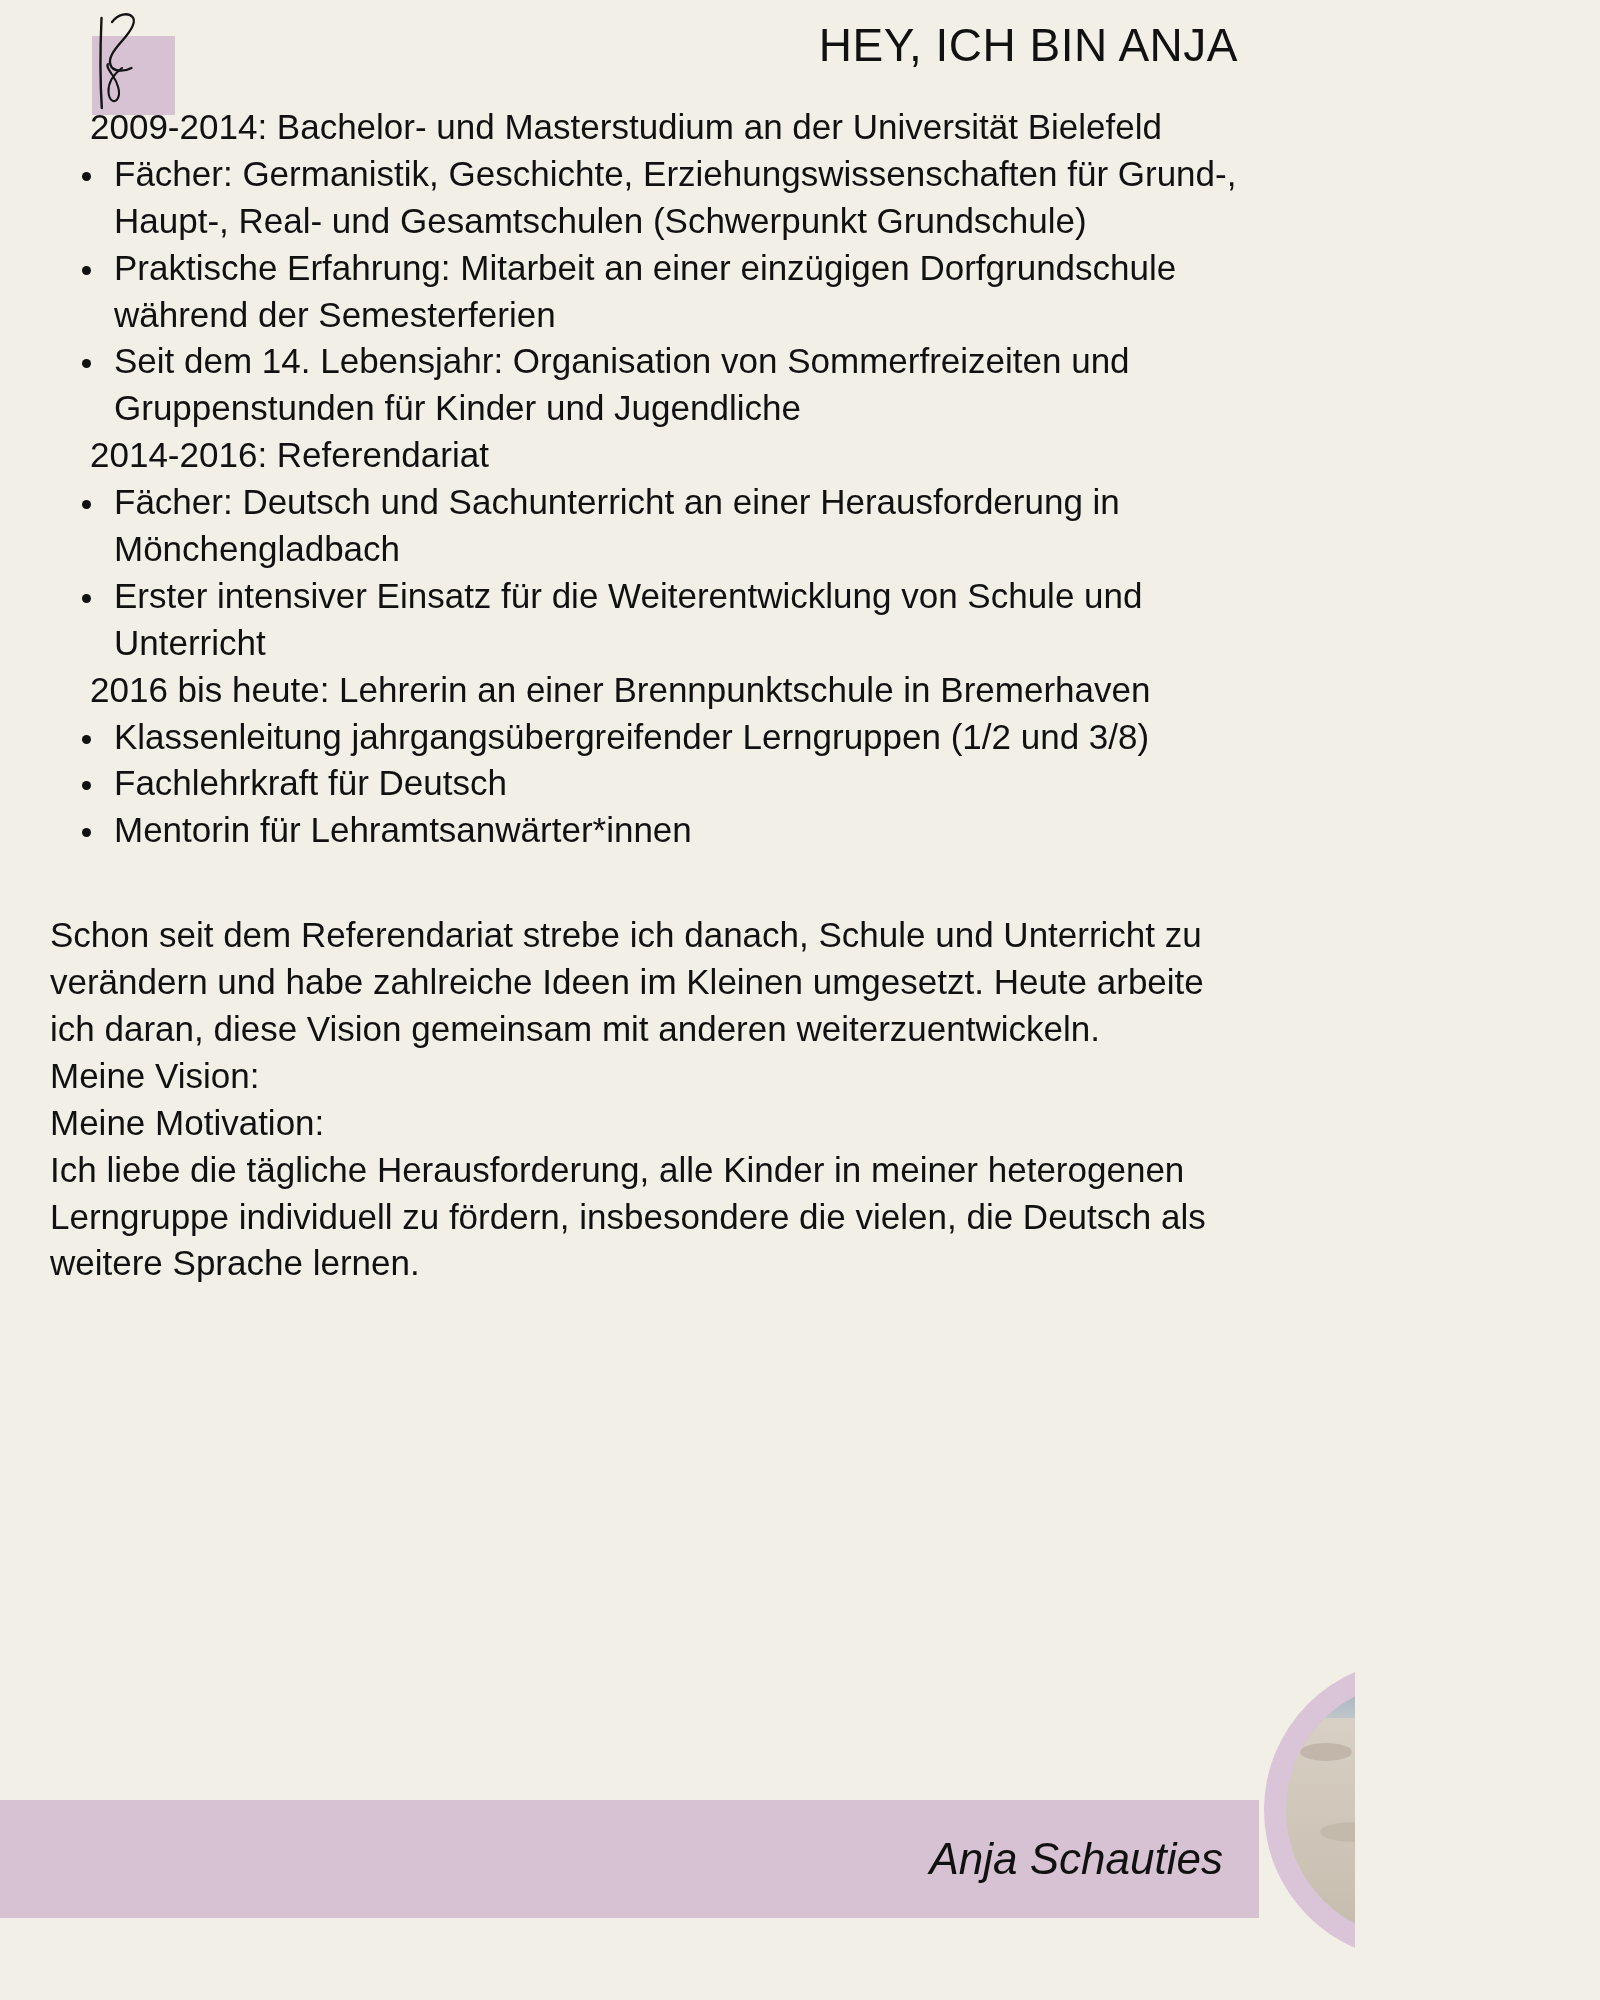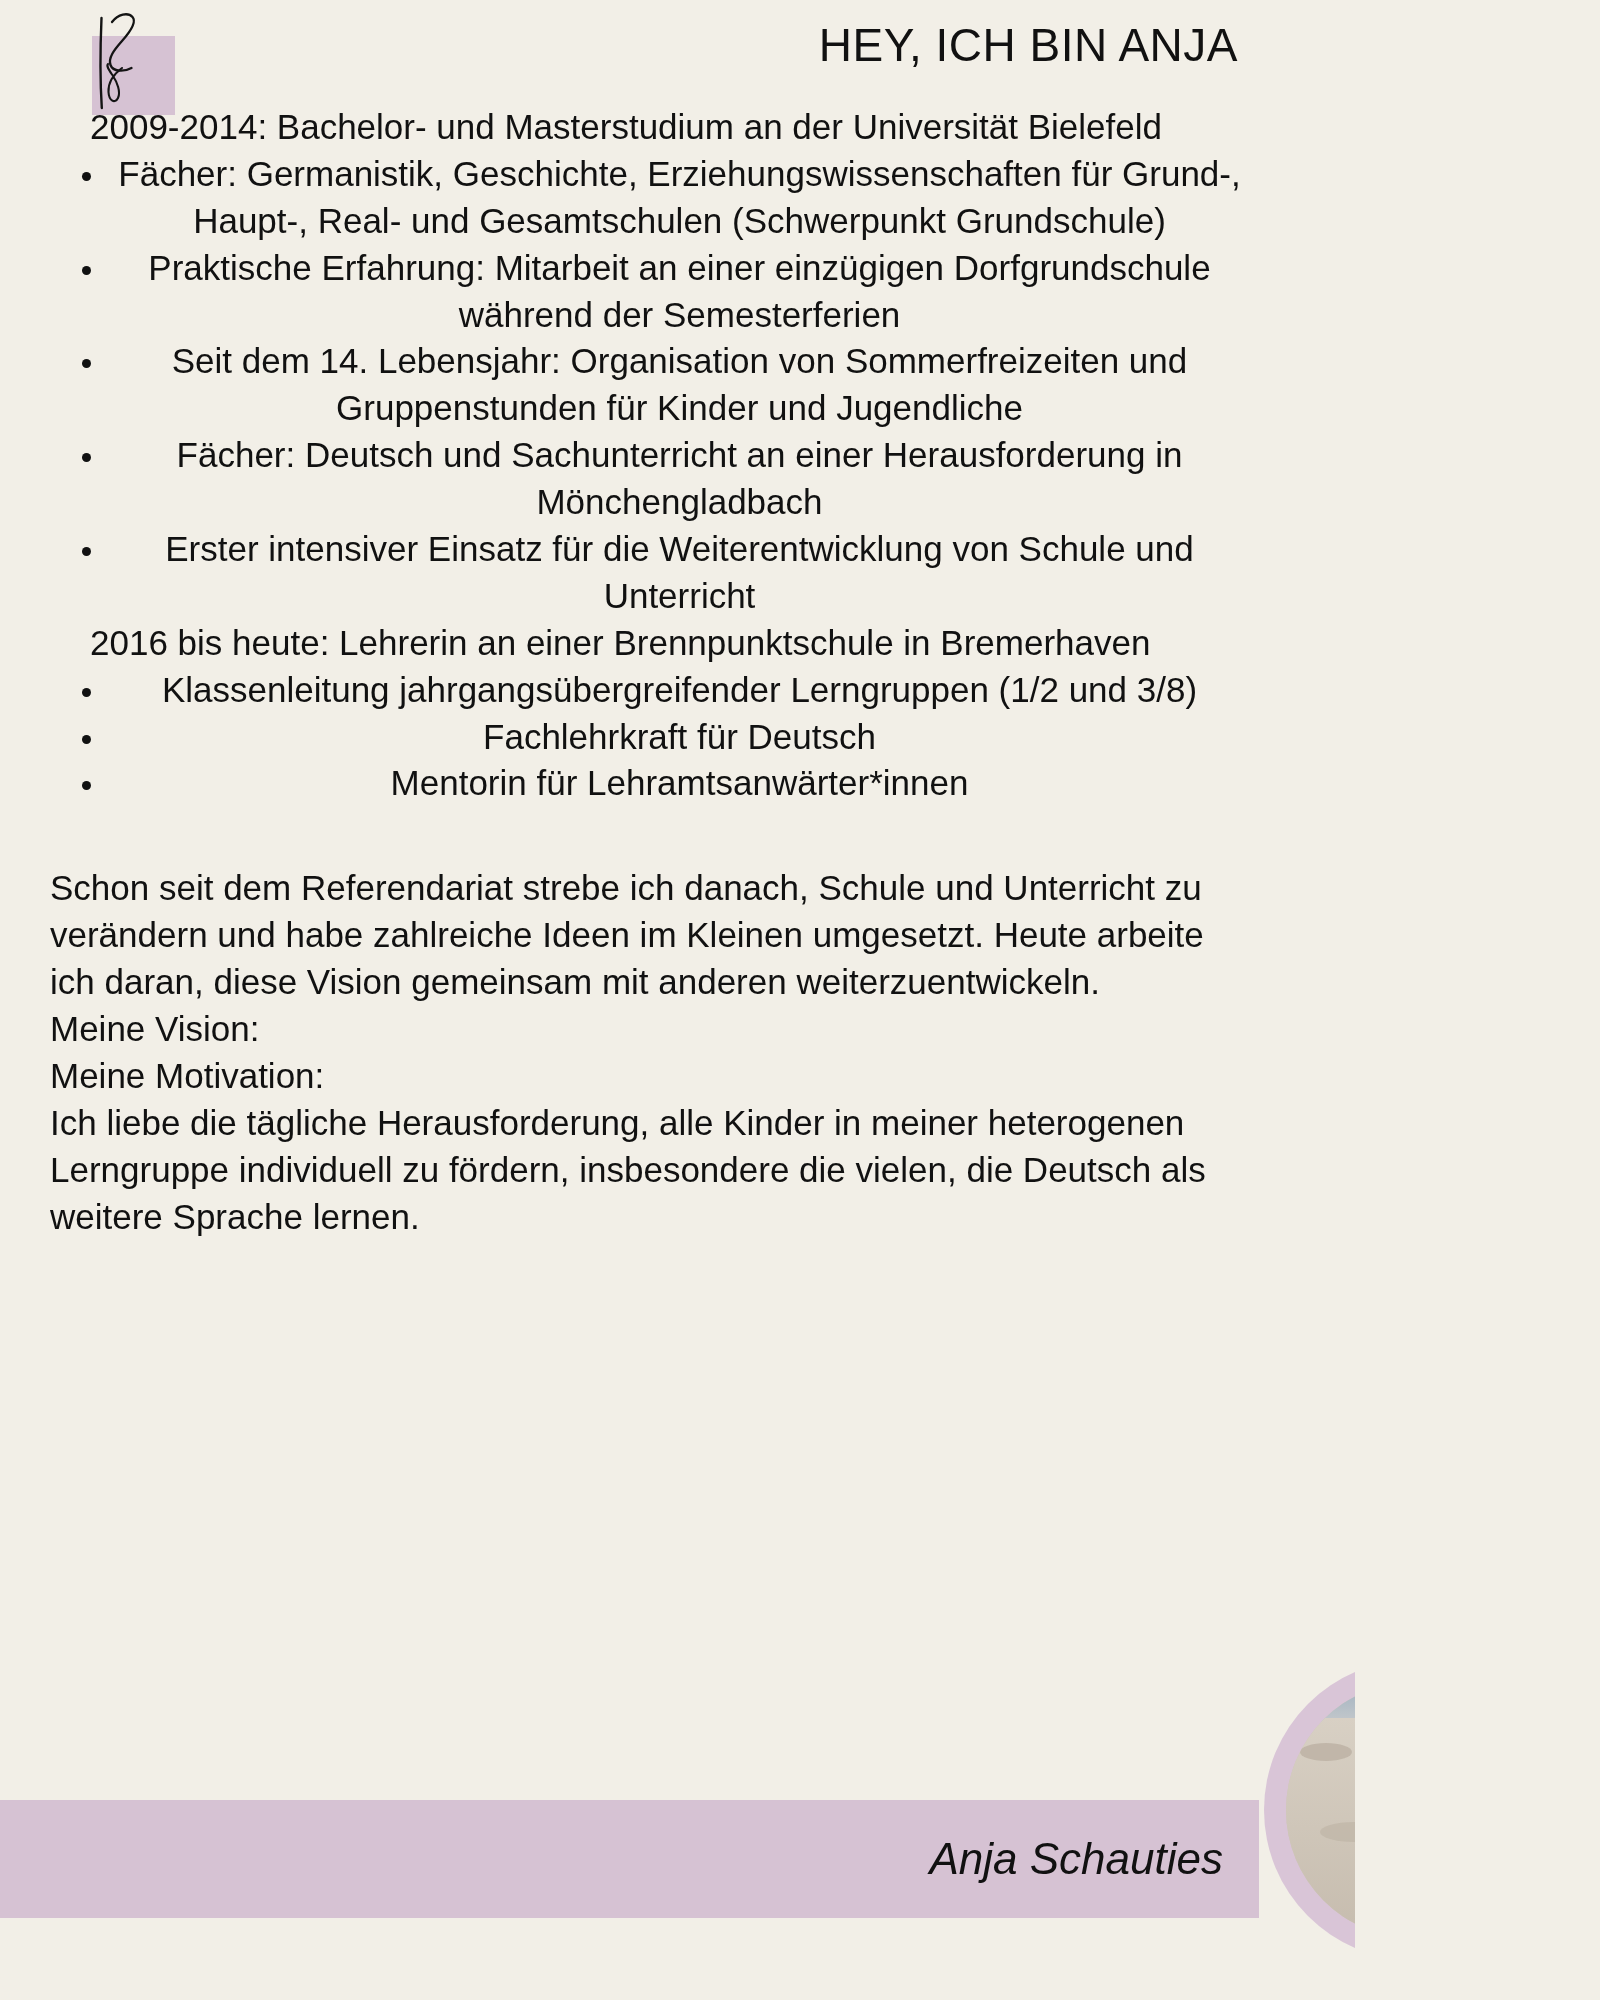--- a/index.html
+++ b/index.html
@@ -84,21 +84,20 @@
     line-height: 1.34;
     color: #111111;
     white-space: nowrap;
     margin-left: 40px;
   }
 
   ul.bullets {
     list-style: none;
     margin: 0;
     padding: 0;
-    text-align: center;
   }
   ul.bullets li {
     position: relative;
     font-size: 35px;
     line-height: 1.34;
     padding-left: 64px;
     color: #111111;
   }
   ul.bullets li::before {
     content: "";
@@ -191,20 +190,21 @@
 
   <div class="content">
 
     <div class="lead">2009-2014: Bachelor- und Masterstudium an der Universität Bielefeld</div>
     <ul class="bullets">
       <li>Fächer: Germanistik, Geschichte, Erziehungswissenschaften für Grund-, Haupt-, Real- und Gesamtschulen (Schwerpunkt Grundschule)</li>
       <li>Praktische Erfahrung: Mitarbeit an einer einzügigen Dorfgrundschule während der Semesterferien</li>
       <li>Seit dem 14. Lebensjahr: Organisation von Sommerfreizeiten und Gruppenstunden für Kinder und Jugendliche</li>
     </ul>
 
+    <div class="lead">2014-2016: Referendariat</div>
     <ul class="bullets">
       <li>Fächer: Deutsch und Sachunterricht an einer Herausforderung in Mönchengladbach</li>
       <li>Erster intensiver Einsatz für die Weiterentwicklung von Schule und Unterricht</li>
     </ul>
 
     <div class="lead">2016 bis heute: Lehrerin an einer Brennpunktschule in Bremerhaven</div>
     <ul class="bullets">
       <li>Klassenleitung jahrgangsübergreifender Lerngruppen (1/2 und 3/8)</li>
       <li>Fachlehrkraft für Deutsch</li>
       <li>Mentorin für Lehramtsanwärter*innen</li>

